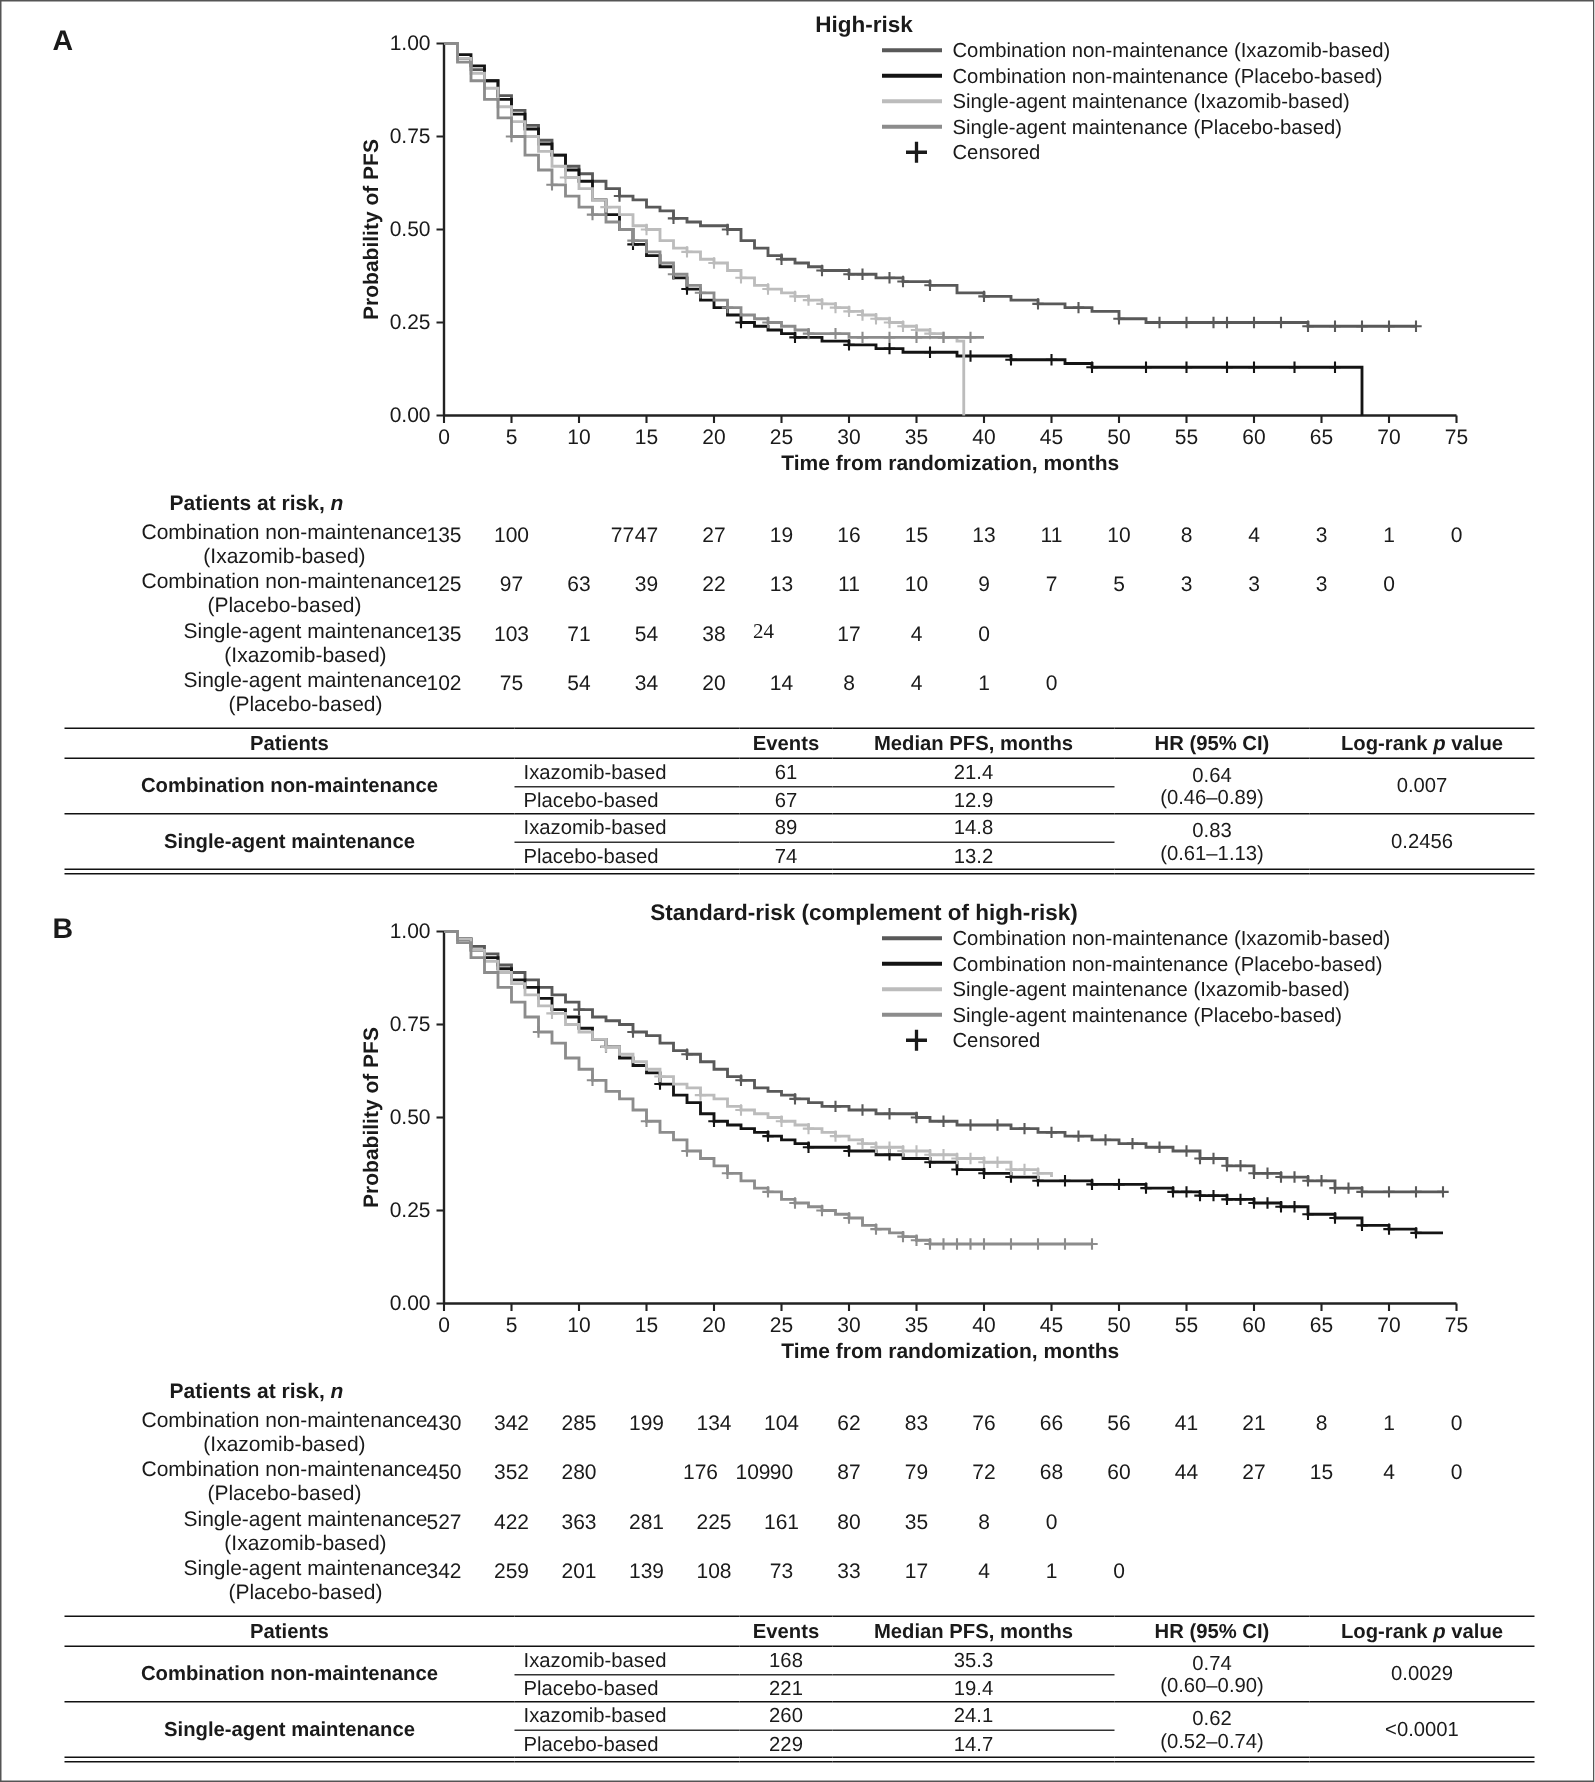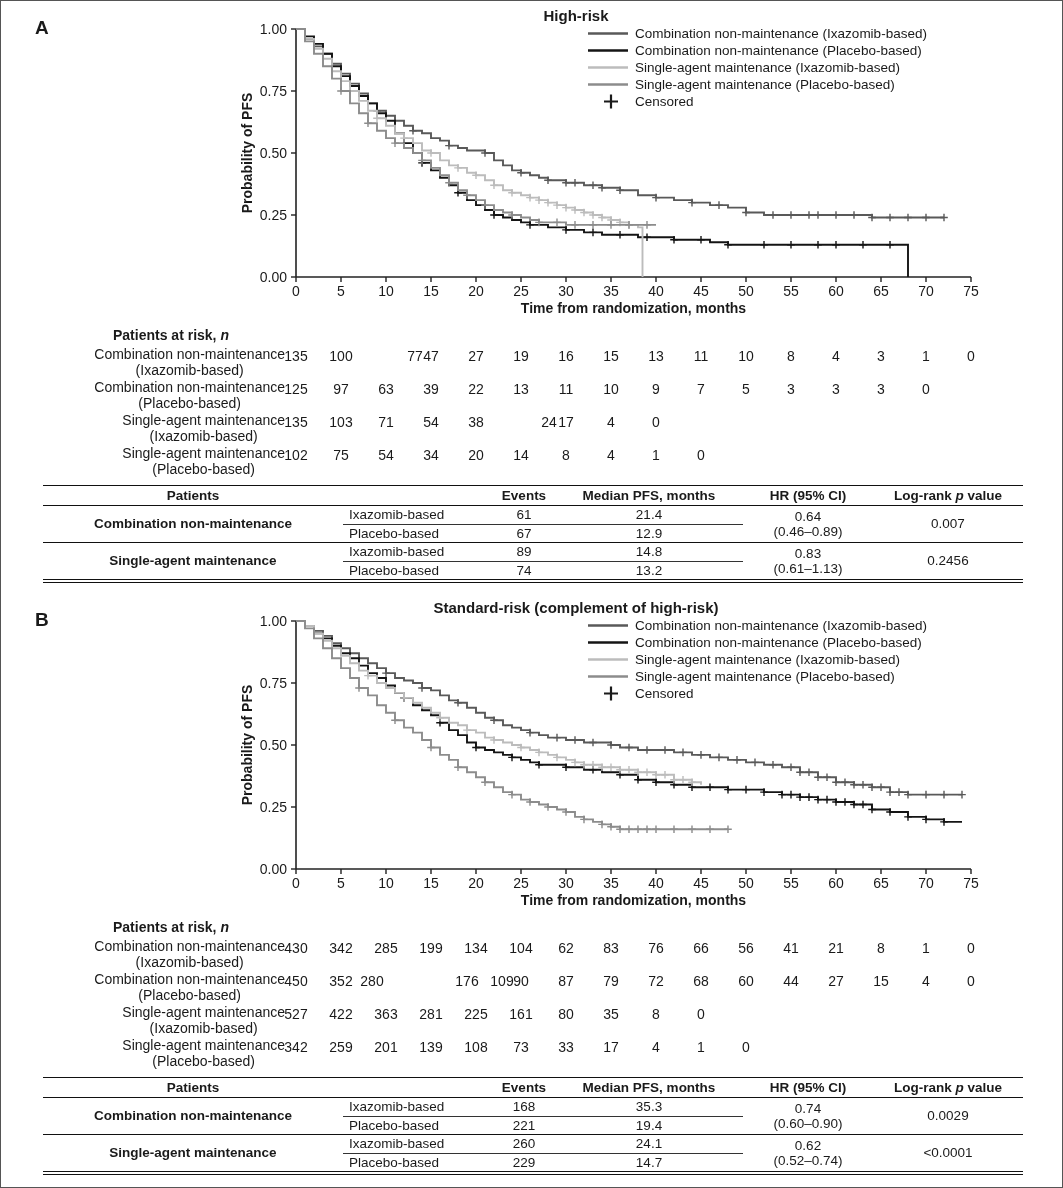--- a/index.html
+++ b/index.html
@@ -238,21 +238,21 @@
           <span class="risk-num" style="left: 880px;">3</span>
           <span class="risk-num" style="left: 925px;">0</span>
         </div>
         <div class="risk-row" style="top: 66px;">
           <div class="risk-label"><span class="inner"><span>Single-agent maintenance</span><br><span>(Ixazomib-based)</span></span></div>
           <span class="risk-num" style="left: 295px;">135</span>
           <span class="risk-num" style="left: 340px;">103</span>
           <span class="risk-num" style="left: 385px;">71</span>
           <span class="risk-num" style="left: 430px;">54</span>
           <span class="risk-num" style="left: 475px;">38</span>
-          <span class="risk-num" style="left: 548px;">24</span>
+          <span class="risk-num" style="left: 508px; font-family: Liberation Serif, serif;">24</span>
           <span class="risk-num" style="left: 565px;">17</span>
           <span class="risk-num" style="left: 610px;">4</span>
           <span class="risk-num" style="left: 655px;">0</span>
         </div>
         <div class="risk-row" style="top: 99px;">
           <div class="risk-label"><span class="inner"><span>Single-agent maintenance</span><br><span>(Placebo-based)</span></span></div>
           <span class="risk-num" style="left: 295px;">102</span>
           <span class="risk-num" style="left: 340px;">75</span>
           <span class="risk-num" style="left: 385px;">54</span>
           <span class="risk-num" style="left: 430px;">34</span>
@@ -506,21 +506,21 @@
           <span class="risk-num" style="left: 790px;">41</span>
           <span class="risk-num" style="left: 835px;">21</span>
           <span class="risk-num" style="left: 880px;">8</span>
           <span class="risk-num" style="left: 925px;">1</span>
           <span class="risk-num" style="left: 970px;">0</span>
         </div>
         <div class="risk-row" style="top: 33px;">
           <div class="risk-label"><span class="inner"><span>Combination non-maintenance</span><br><span>(Placebo-based)</span></span></div>
           <span class="risk-num" style="left: 295px;">450</span>
           <span class="risk-num" style="left: 340px;">352</span>
-          <span class="risk-num" style="left: 371px;">280</span>
+          <span class="risk-num" style="left: 385px;">280</span>
           <span class="risk-num" style="left: 430px; margin-left: 36px;">176</span>
           <span class="risk-num" style="left: 501px;">109</span>
           <span class="risk-num" style="left: 520px;">90</span>
           <span class="risk-num" style="left: 565px;">87</span>
           <span class="risk-num" style="left: 610px;">79</span>
           <span class="risk-num" style="left: 655px;">72</span>
           <span class="risk-num" style="left: 700px;">68</span>
           <span class="risk-num" style="left: 745px;">60</span>
           <span class="risk-num" style="left: 790px;">44</span>
           <span class="risk-num" style="left: 835px;">27</span>

